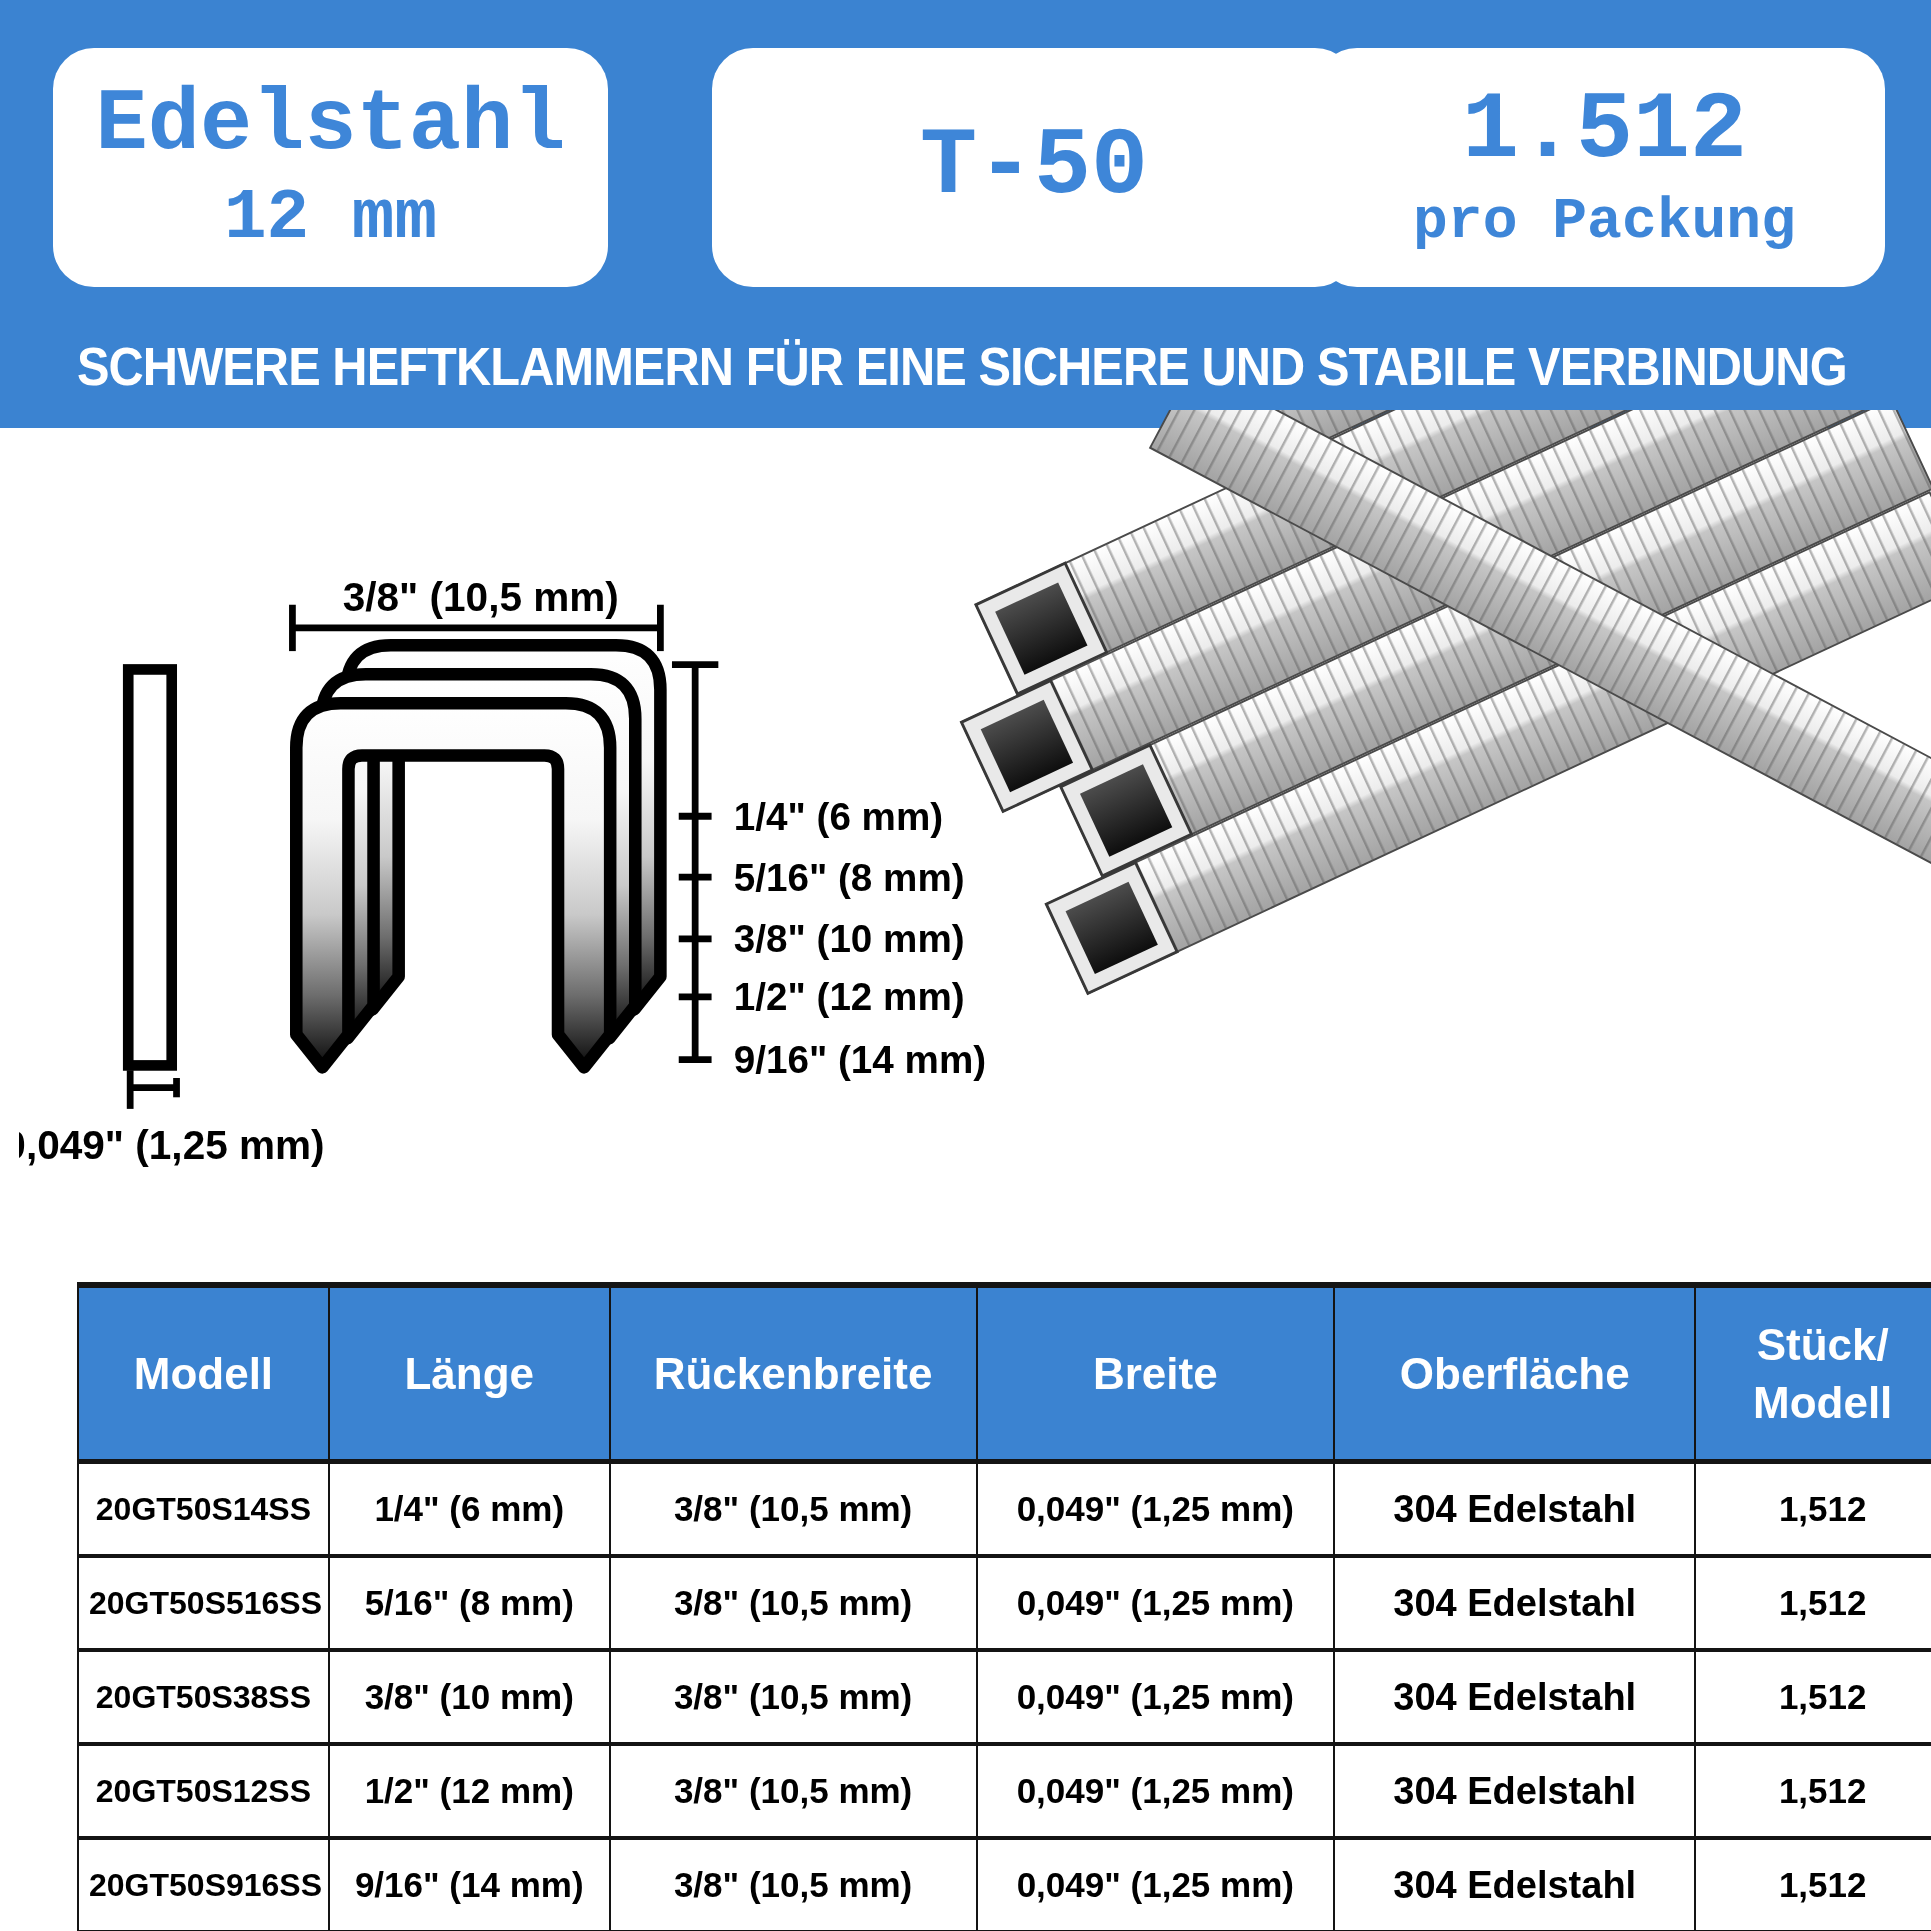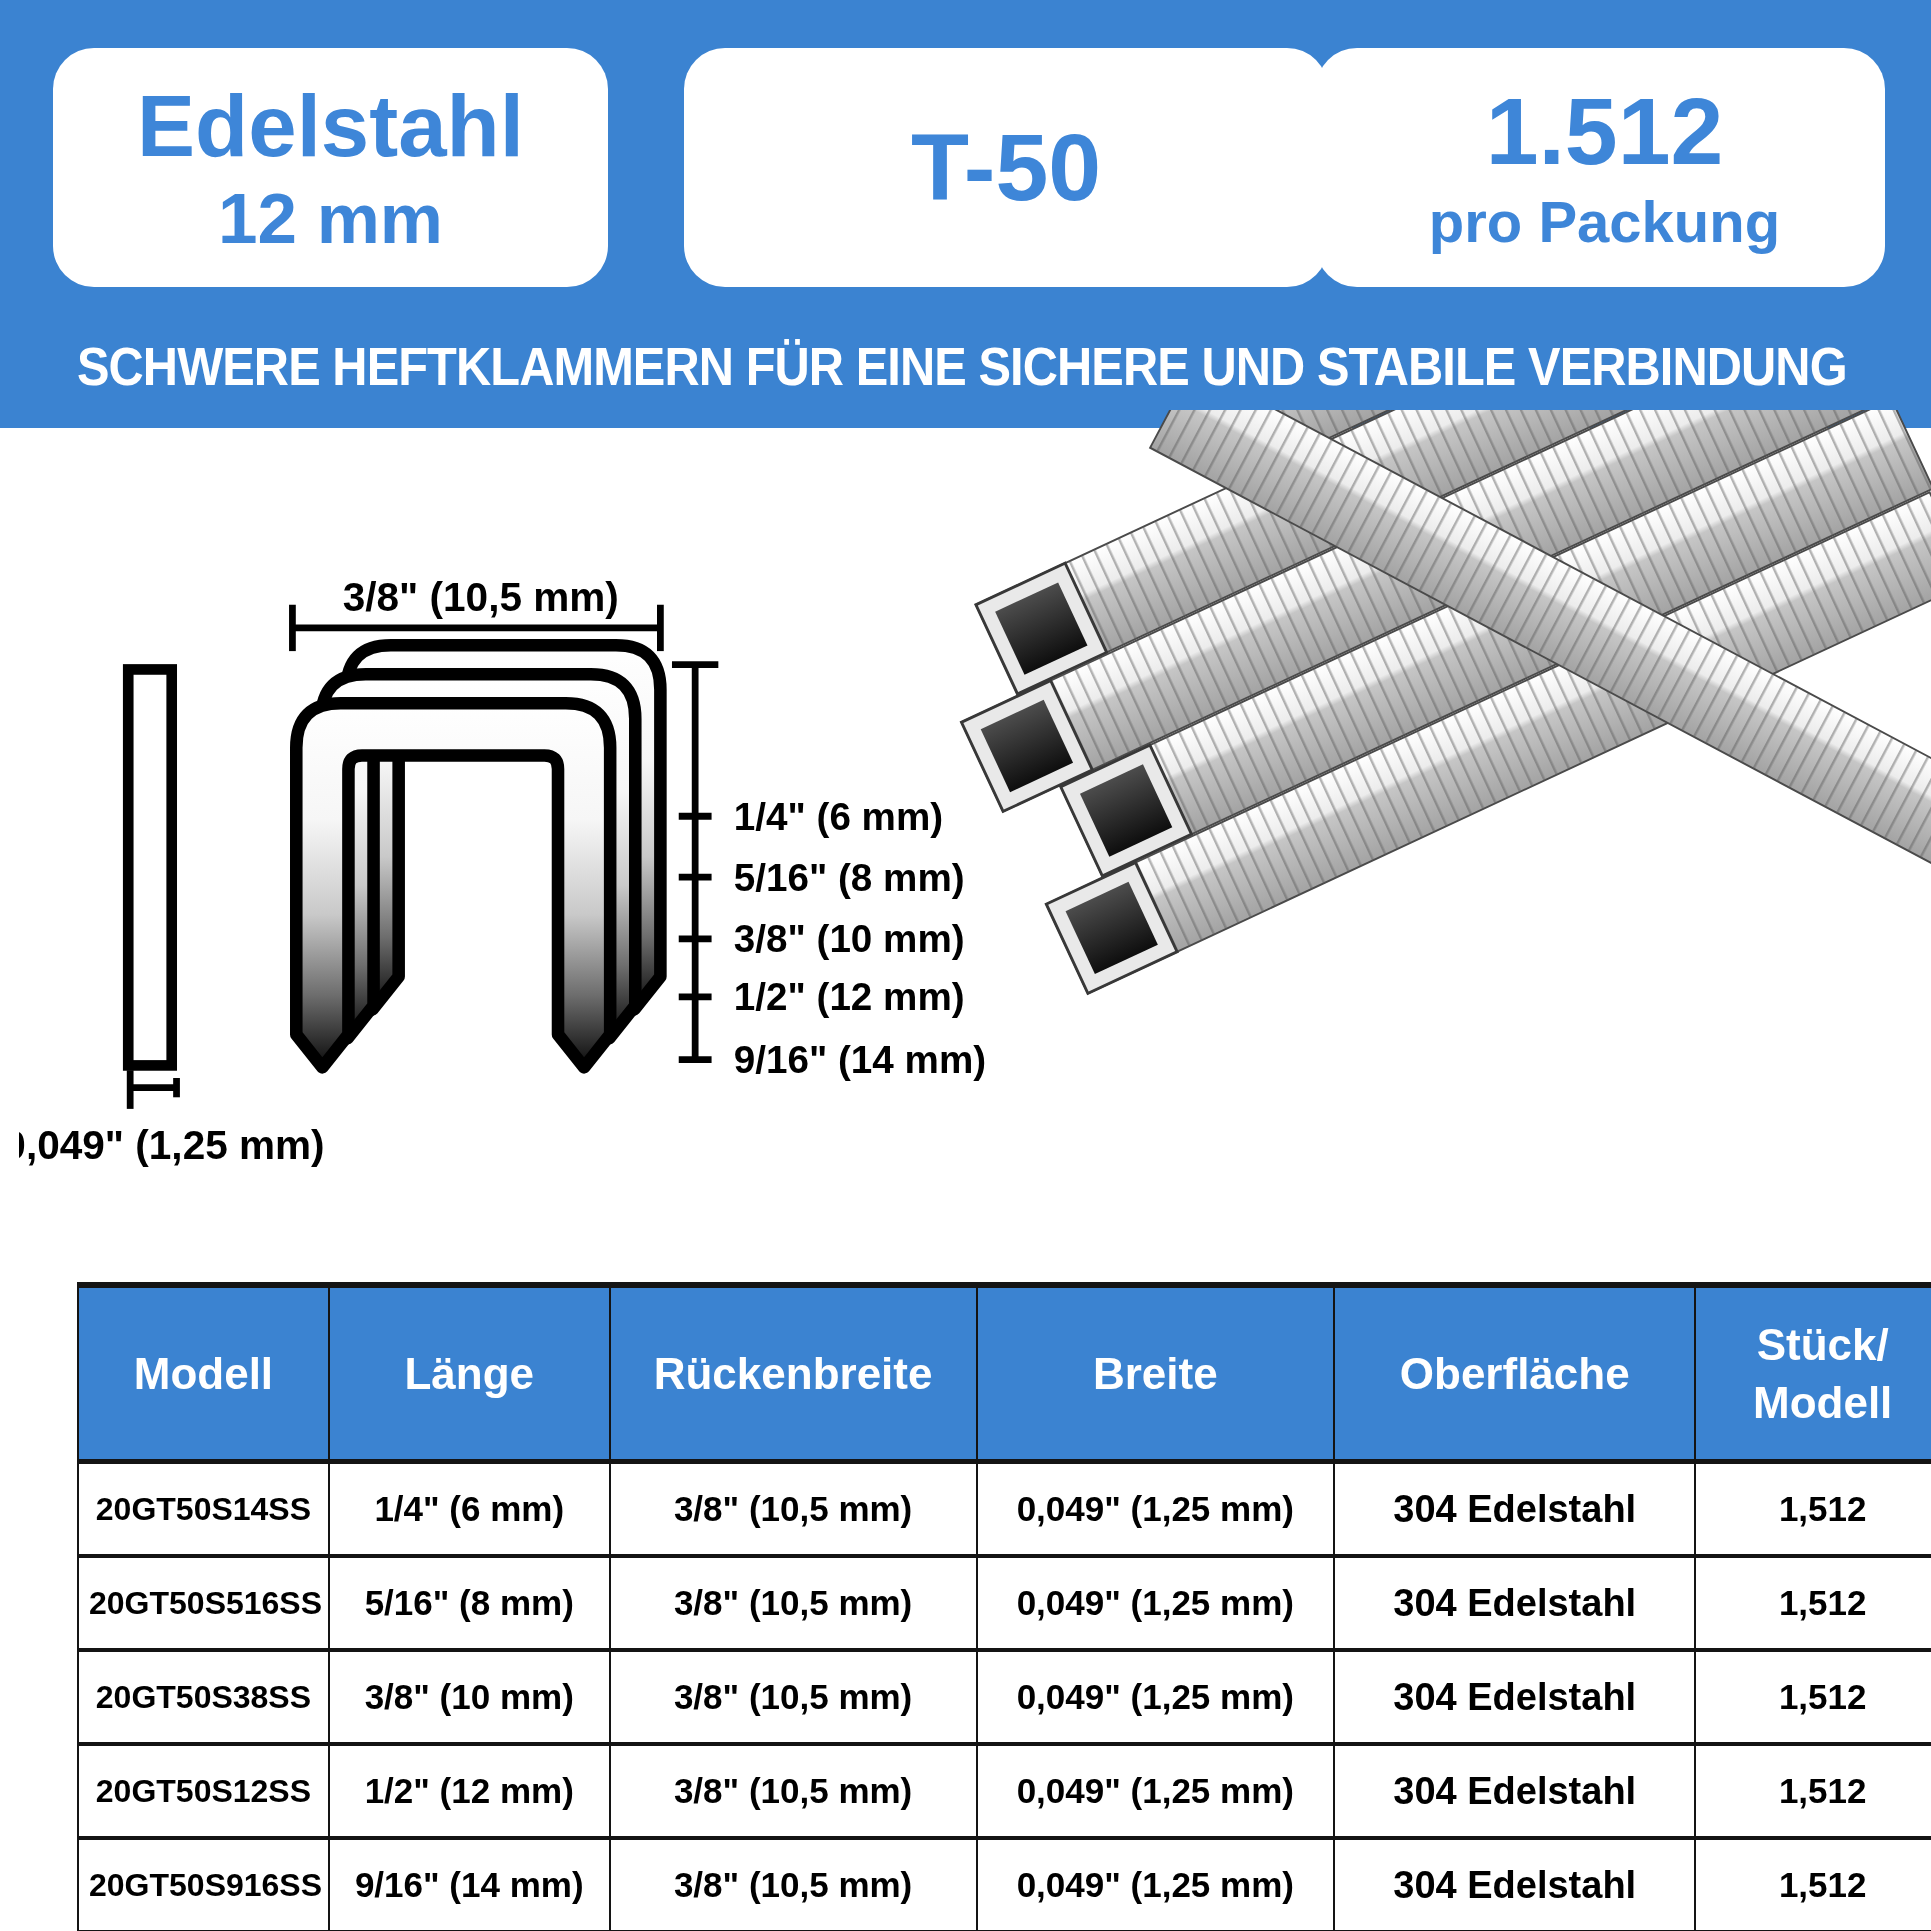--- a/index.html
+++ b/index.html
@@ -2,25 +2,25 @@
 <html><head>
 <meta charset="utf-8">
 <style>
   html,body{margin:0;padding:0;background:#ffffff;}
   .canvas{position:relative;width:1931px;height:1931px;background:#ffffff;overflow:hidden;
           font-family:"Liberation Sans",sans-serif;}
   
   .header-band{position:absolute;left:0;top:0;width:1931px;height:428px;background:#3b83d1;}
   .badge{position:absolute;top:48px;height:239px;background:#ffffff;border-radius:41px;
          display:flex;flex-direction:column;align-items:center;justify-content:center;
-         color:#3e86d8;font-weight:bold;text-align:center;gap:14px;}
+         color:#3e86d8;font-weight:bold;text-align:center;gap:14px;font-family:Liberation Mono, monospace;}
   .badge .l1{line-height:1;}
   .badge .l2{line-height:1;}
   .badge1{left:53px;width:555px;}
-  .badge2{left:684px;width:644px;}
+  .badge2{left:712px;width:644px;}
   .badge3{left:1316px;width:561px;padding-left:8px;}
   .badge1 .l1{font-size:87px;}
   .badge1 .l2{font-size:71px;}
   .badge2 .l1{font-size:95px;}
   .badge2 .l2{font-size:54px;}
   .badge3 .l1{font-size:95px;}
   .badge3 .l2{font-size:58px;}
   .banner{position:absolute;left:0;top:336px;width:1931px;}
   .banner span{display:inline-block;color:#ffffff;font-weight:bold;font-size:53px;
                letter-spacing:-1px;white-space:nowrap;transform:scaleX(.92);transform-origin:center;}

